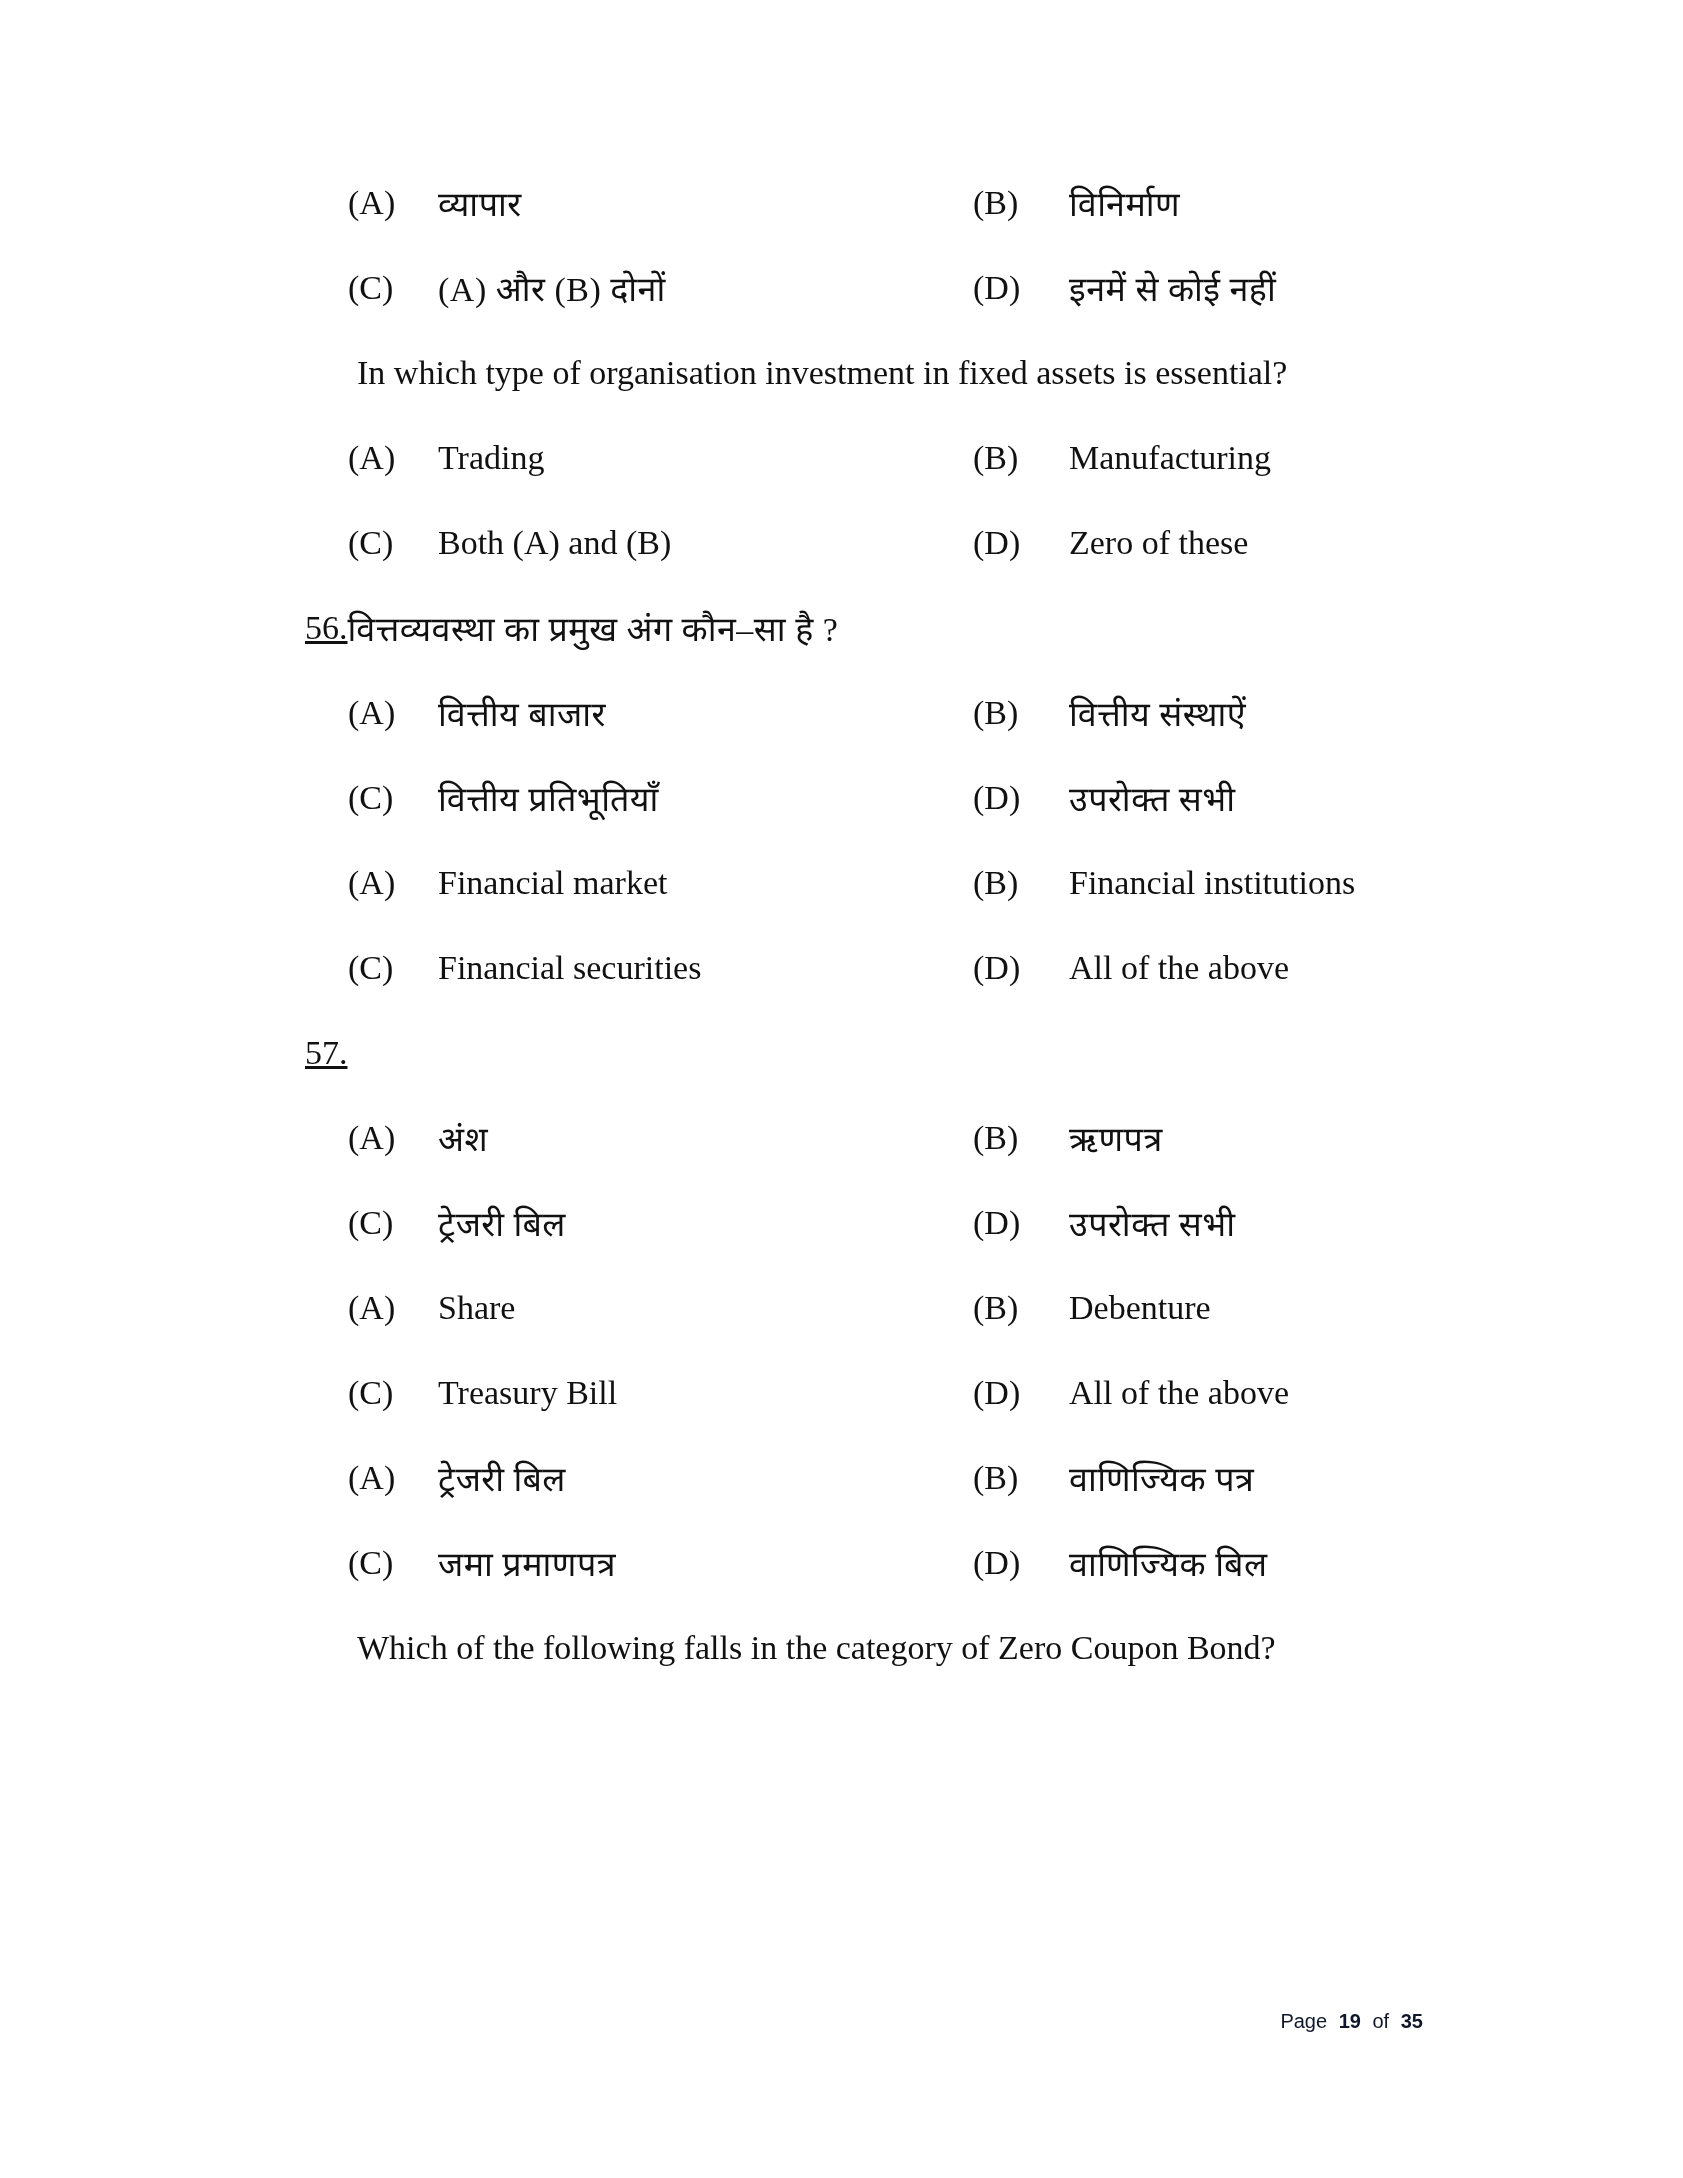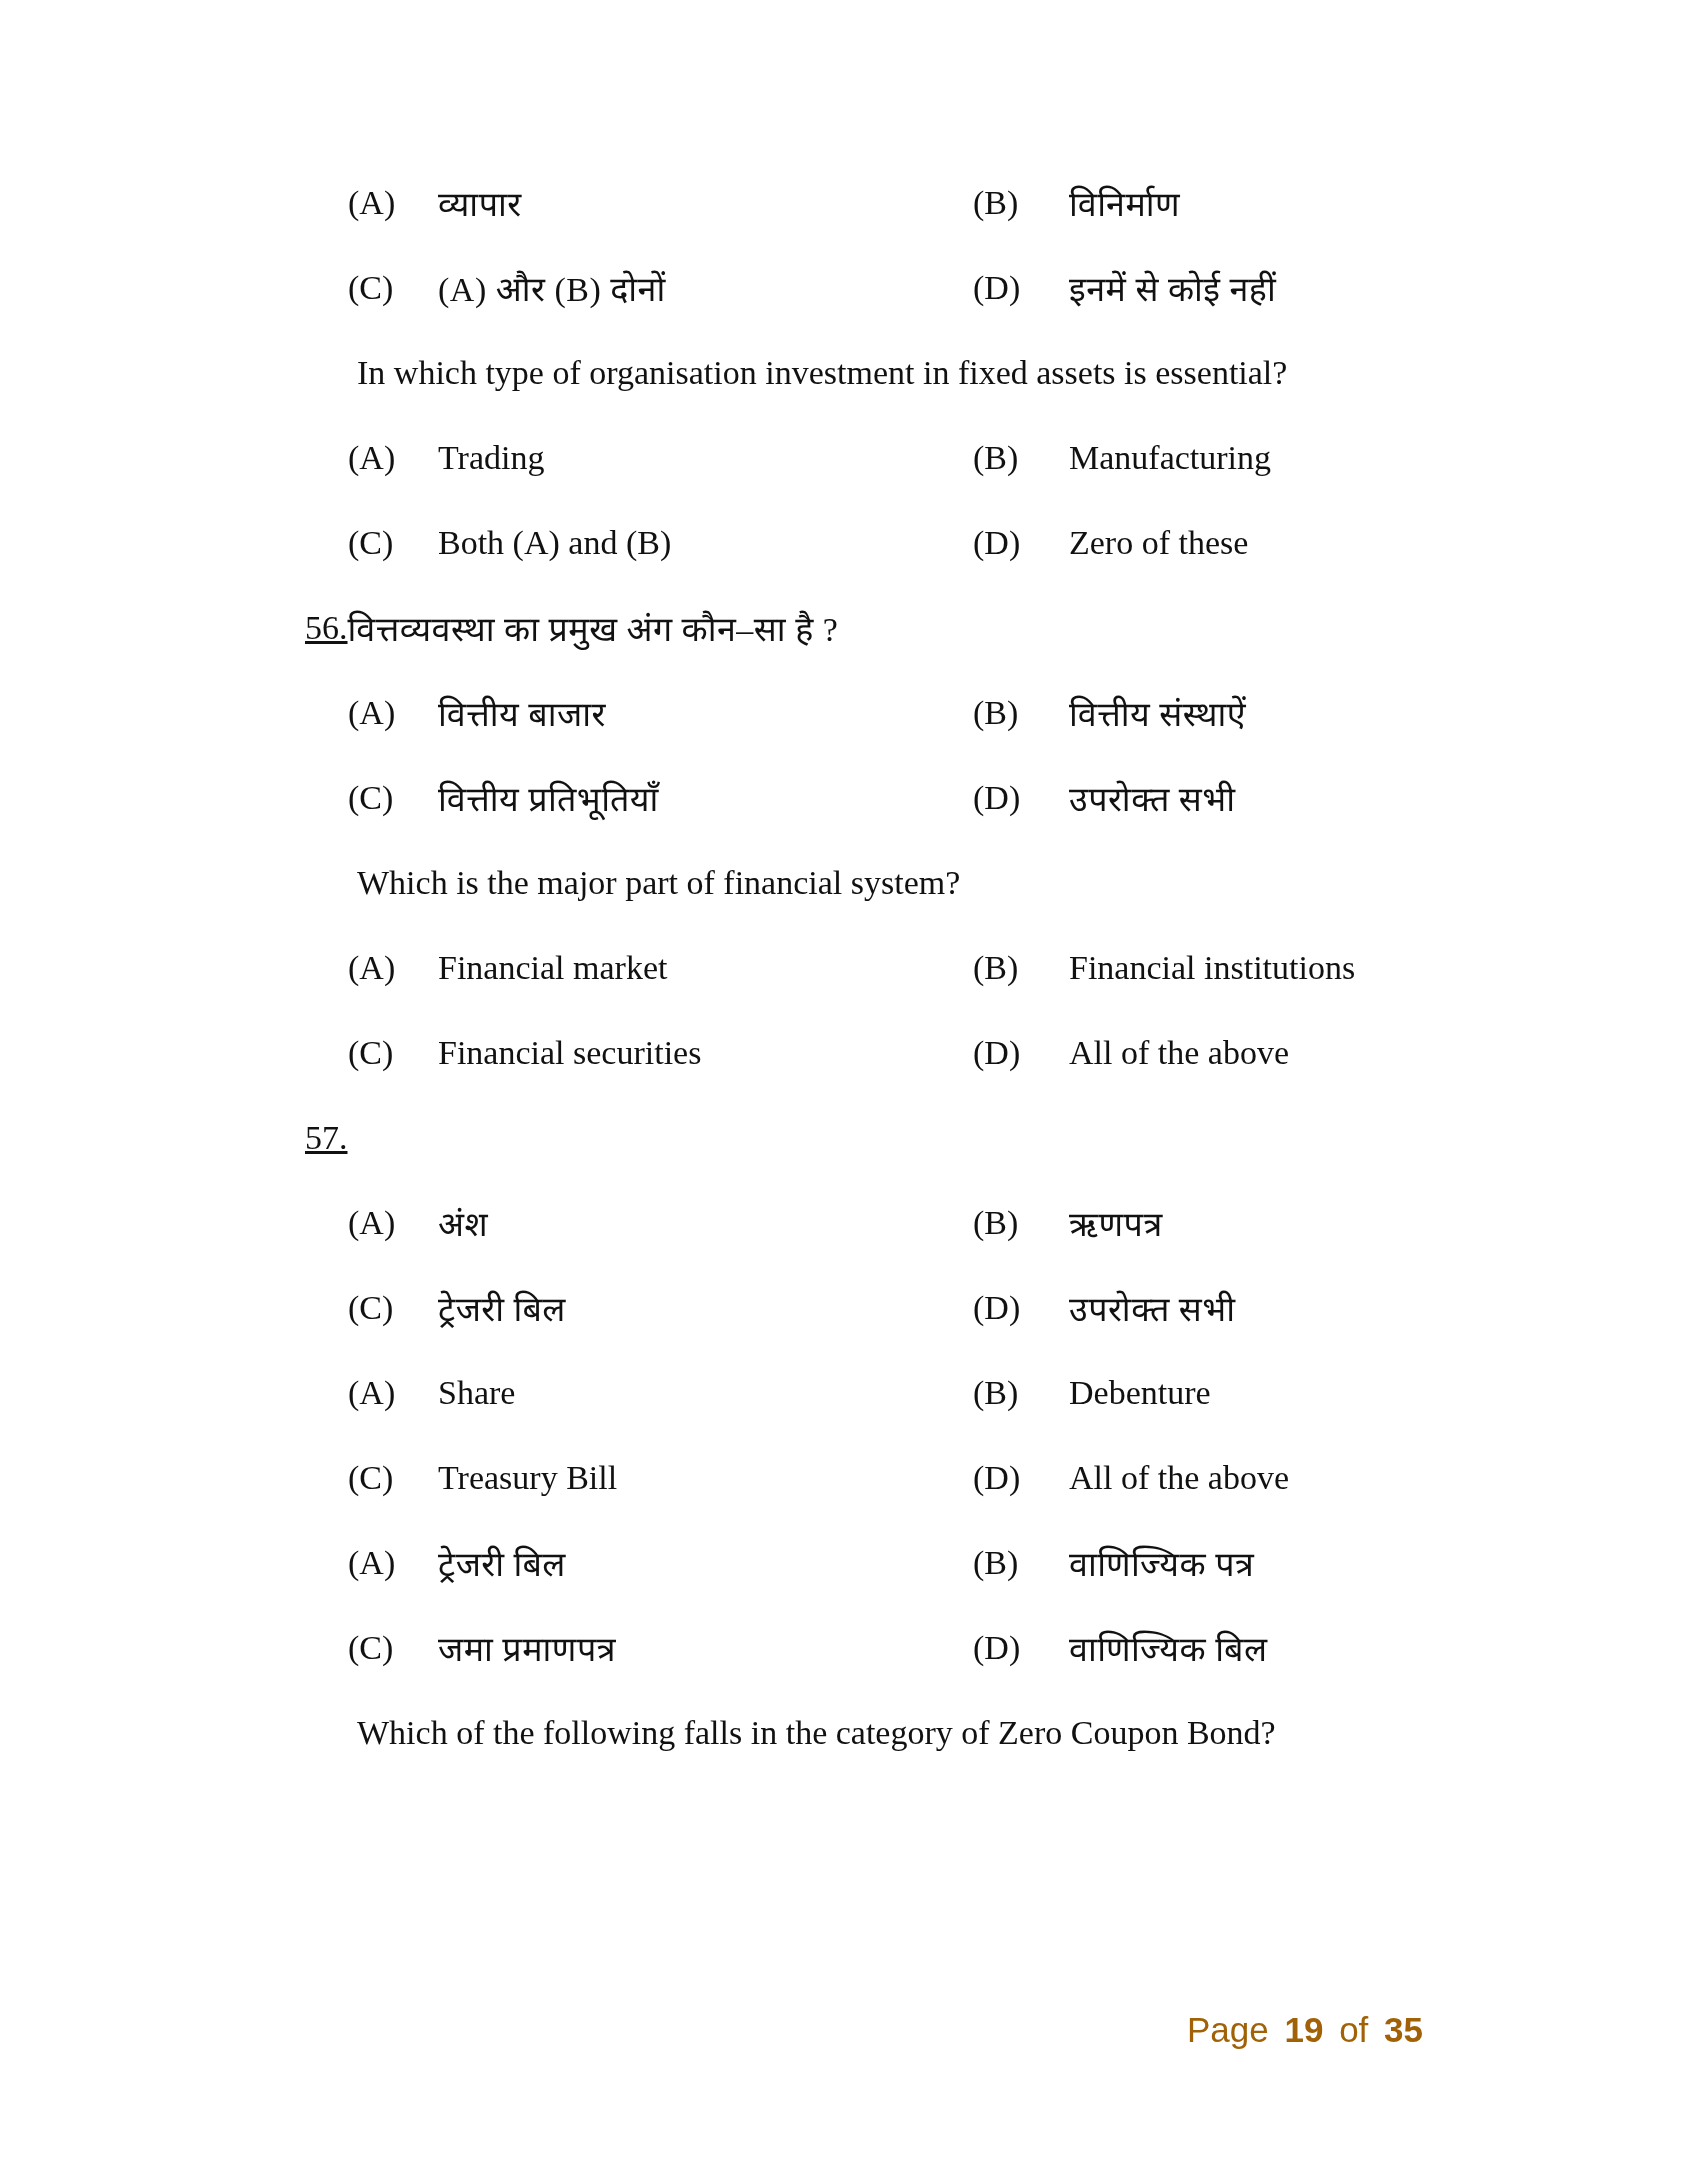--- a/index.html
+++ b/index.html
@@ -63,22 +63,22 @@
     text-decoration: underline;
   }
   .devanagari {
     letter-spacing: 0.5px;
   }
   .footer {
     position: absolute;
     top: 2010px;
     right: 260px;
     font-family: "Liberation Sans", sans-serif;
-    font-size: 35px;
-    color: #a16207;
+    font-size: 20px;
+    color: #0f172a;
   }
   .footer .num {
     font-weight: bold;
   }
   .footer span {
     margin-left: 6px;
   }
   .footer span:first-child {
     margin-left: 0;
   }
@@ -150,23 +150,20 @@
     </div>
     <div class="line opt-line">
       <div class="opt left">
         <span class="letter">(C)</span>
         <span class="text devanagari">वित्तीय प्रतिभूतियाँ</span>
       </div>
       <div class="opt right">
         <span class="letter">(D)</span>
         <span class="text devanagari">उपरोक्त सभी</span>
       </div>
-    </div>
-    <div class="line eq-line">
-      <span>Which is the major part of financial system?</span>
     </div>
     <div class="line opt-line">
       <div class="opt left">
         <span class="letter">(A)</span>
         <span class="text">Financial market</span>
       </div>
       <div class="opt right">
         <span class="letter">(B)</span>
         <span class="text">Financial institutions</span>
       </div>

